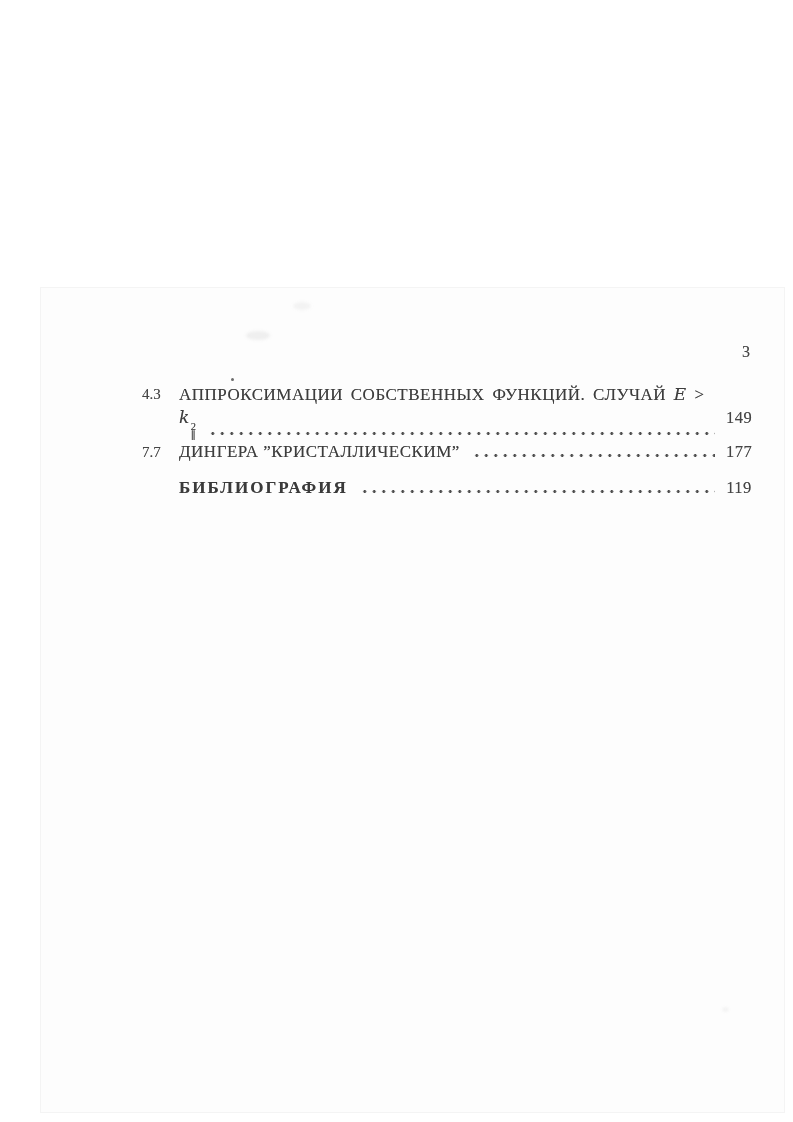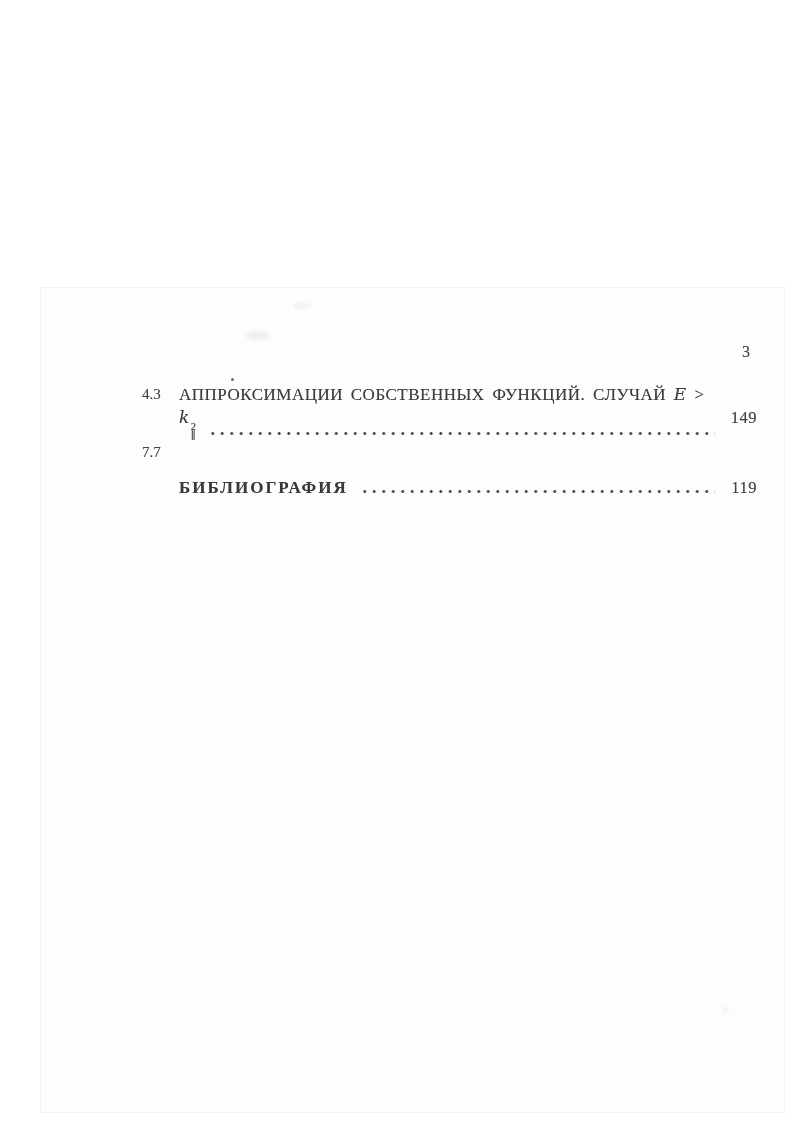--- a/index.html
+++ b/index.html
@@ -73,21 +73,21 @@
     height: 7px;
     margin: 0 6px 4px 12px;
     background-image: radial-gradient(circle, #4d4d4d 1.2px, rgba(0,0,0,0) 1.8px);
     background-size: 9.5px 7px;
     background-repeat: repeat-x;
     background-position: 0 50%;
   }
   .pnum {
     flex: 0 0 36px;
     width: 36px;
-    text-align: right;
+    text-align: center;
     font-size: 16.5px;
     letter-spacing: 0.5px;
     color: #454545;
   }
 
   .math-i { font-style: italic; font-family: "DejaVu Serif", serif; }
   .supsub {
     display: inline-flex;
     flex-direction: column;
     align-items: flex-start;
@@ -137,20 +137,25 @@
           <span class="leader"></span>
           <span class="pnum">149</span>
         </div>
       </div>
     </div>
 
 
     <div class="row">
       <div class="numcol">7.7</div>
       <div class="bodycol">
+        <div class="leader-line">
+          <span>ДИНГЕРА ”КРИСТАЛЛИЧЕСКИМ”</span>
+          <span class="leader"></span>
+          <span class="pnum">177</span>
+        </div>
       </div>
     </div>
 
     <div class="row bib-row">
       <div class="numcol"></div>
       <div class="bodycol">
         <div class="leader-line">
           <span class="bib-label">БИБЛИОГРАФИЯ</span>
           <span class="leader"></span>
           <span class="pnum">119</span>

